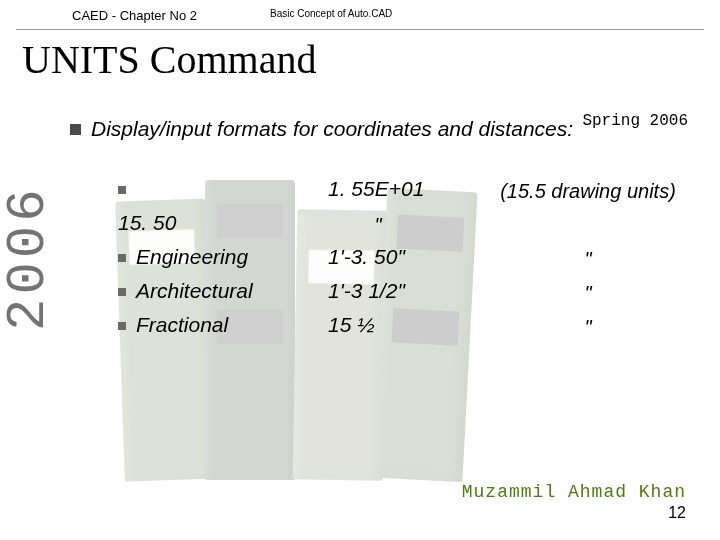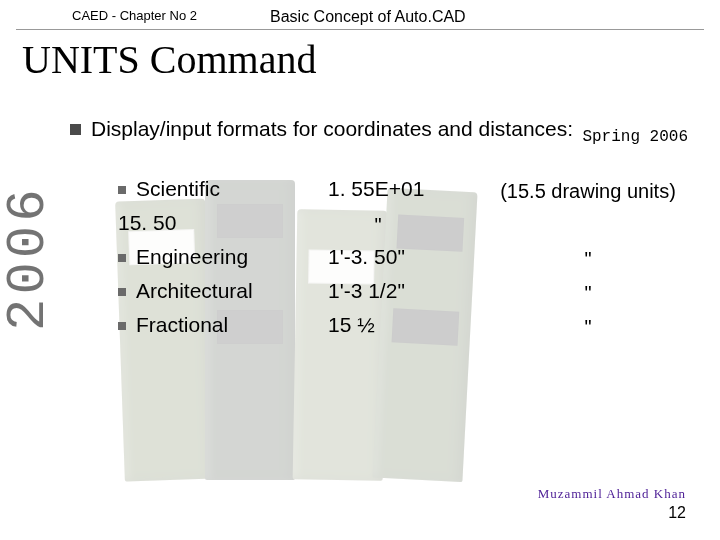--- a/index.html
+++ b/index.html
@@ -58,39 +58,39 @@
 
   .header-row {
     padding: 8px 0 4px 72px;
     font-size: 13px;
     color: #000;
   }
   .hdr-right {
     position: absolute;
     left: 270px;
     top: 8px;
-    font-size: 16px;
+    font-size: 10px;
   }
   .hr {
     border: none;
     border-top: 1px solid #999;
     margin: 2px 16px 0 16px;
   }
 
   .slide-title {
     font-family: "Times New Roman", serif;
     font-size: 40px;
     margin: 6px 0 0 22px;
     color: #000;
   }
 
   .spring {
     position: absolute;
     right: 32px;
-    top: 128px;
+    top: 112px;
     font-family: "Courier New", monospace;
     font-size: 16px;
     color: #000;
   }
 
   .side-year {
     position: absolute;
     left: 2px;
     top: 138px;
     font-family: "Courier New", monospace;
@@ -99,20 +99,21 @@
     color: rgba(0,0,0,0.55);
     writing-mode: vertical-rl;
     transform: rotate(180deg);
     line-height: 1;
     height: 240px;
     text-align: center;
   }
 
   .body {
     margin: 34px 40px 16px 70px;
+    font-style: italic;
   }
 
   .top-bullet {
     font-size: 21px;
     color: #000;
     display: flex;
     align-items: flex-start;
     gap: 10px;
   }
   .sq {
@@ -152,24 +153,24 @@
     width: 180px;
     font-size: 20px;
     text-align: center;
     padding-top: 3px;
   }
 
   .footer-name {
     position: absolute;
     right: 34px;
     bottom: 38px;
-    font-family: Liberation Serif, serif;
-    font-size: 13px;
+    font-family: Liberation Mono, monospace;
+    font-size: 18px;
     letter-spacing: 1px;
-    color: #4c1d95;
+    color: #4d7c0f;
   }
   .footer-num {
     position: absolute;
     right: 34px;
     bottom: 18px;
     font-size: 16px;
     color: #000;
   }
 </style>
 </head>
@@ -208,21 +209,20 @@
     <div class="top-bullet">
       <div class="sq"></div>
       <div>Display/input formats for coordinates and distances:</div>
     </div>
 
     <div class="formats">
 
       <div class="format-row">
         <div class="name">
           <div class="sq-small"></div>
-          <span>Scientific</span>
         </div>
         <div class="example">1. 55E+01</div>
         <div class="note">(15.5 drawing units)</div>
       </div>
 
       <div class="format-row">
         <div class="example">15. 50</div>
         <div class="note">"</div>
       </div>
 

